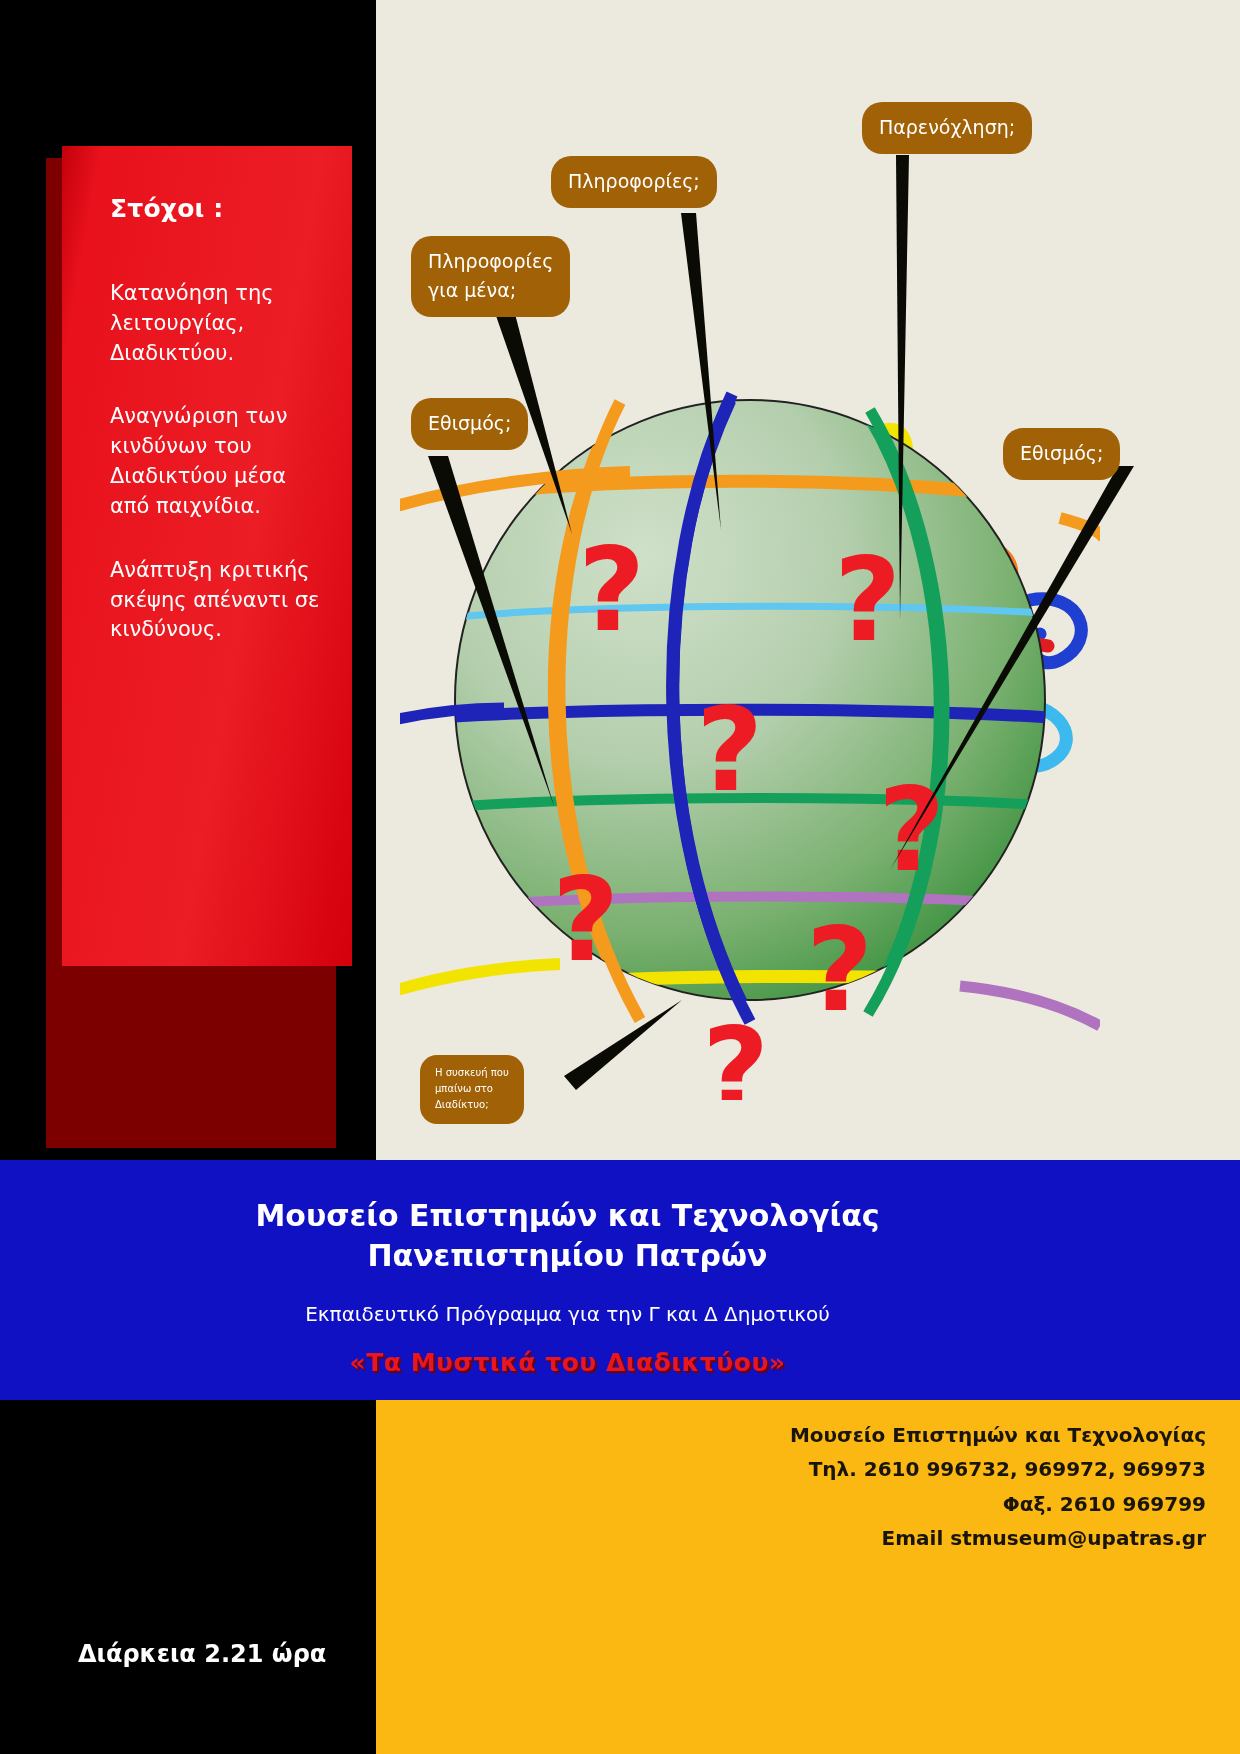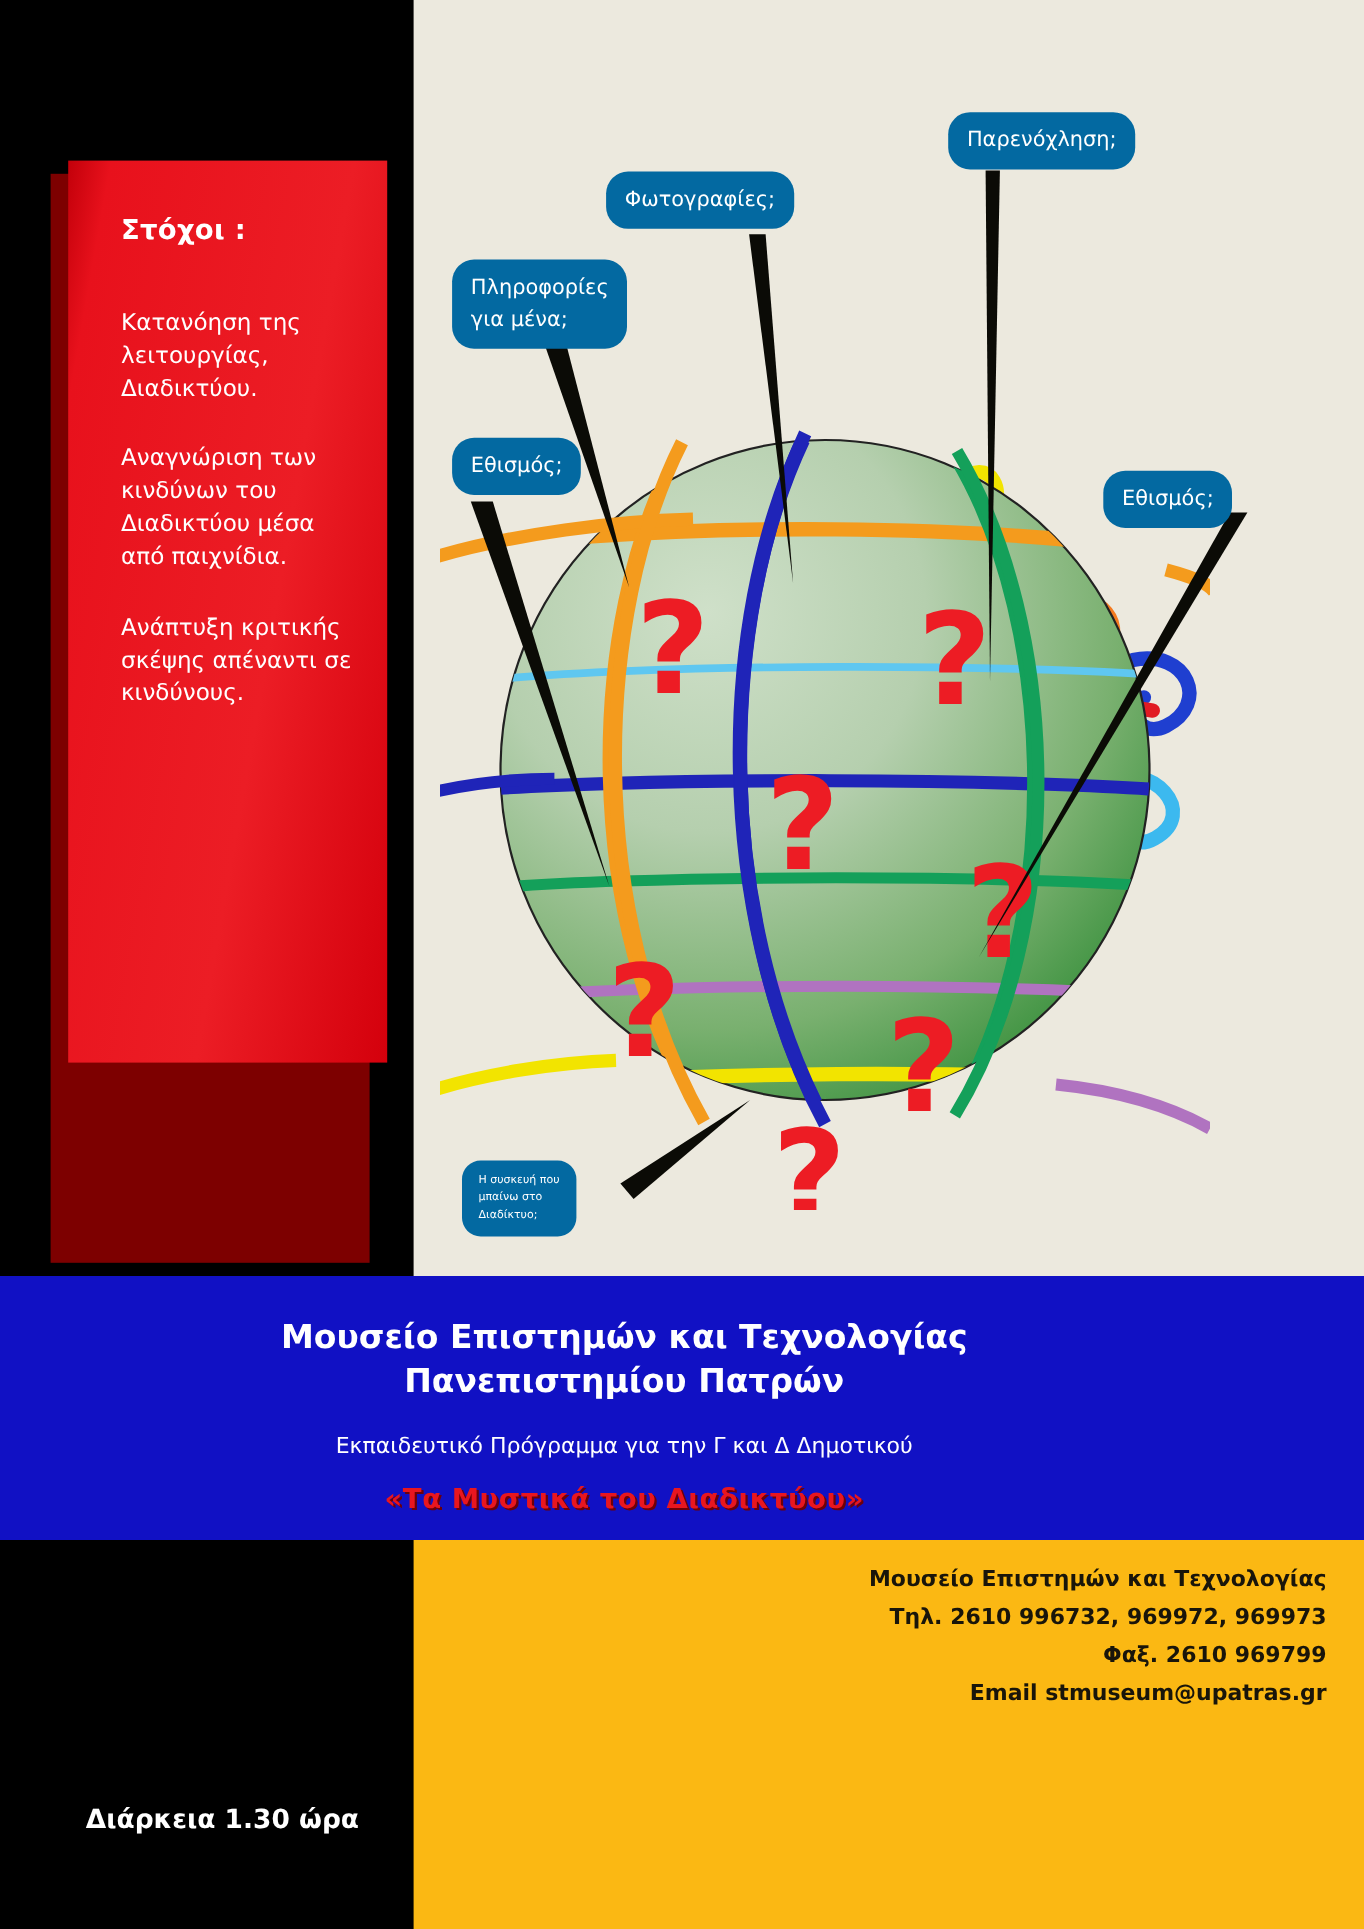--- a/index.html
+++ b/index.html
@@ -77,21 +77,21 @@
   .globe-wrap {
     position: absolute;
     left: 400px; top: 270px;
     width: 700px; height: 830px;
   }
   .globe-svg { display: block; width: 700px; height: 830px; }
 
   
   .bubble {
     position: absolute;
-    background: #0369a1;
+    background: #a16207;
     color: #ffffff;
     border-radius: 20px;
     padding: 11px 17px 12px 17px;
     font-size: 19px;
     line-height: 1.52;
     z-index: 40;
     white-space: nowrap;
   }
   .bubble.small { font-size: 10px; line-height: 1.62; border-radius: 17px; padding: 10px 15px; }
 
@@ -280,21 +280,21 @@
     <polygon points="742,466 758,466 514,870" fill="#0b0b06"></polygon>
 
     <polygon points="188,1076 200,1090 306,1000" fill="#0b0b06"></polygon>
   </svg>
 
   <div class="bubble" style="left:862px; top:102px;">
     <span>Παρενόχληση;</span>
   </div>
 
   <div class="bubble" style="left:551px; top:156px;">
-    <span>Φωτογραφίες;</span>
+    <span>Πληροφορίες;</span>
   </div>
 
   <div class="bubble" style="left:411px; top:236px;">
     <div>Πληροφορίες</div>
     <div>για μένα;</div>
   </div>
 
   <div class="bubble" style="left:411px; top:398px;">
     <span>Εθισμός;</span>
   </div>
@@ -313,21 +313,21 @@
   <div class="panel-black-bottom"></div>
   <div class="panel-orange"></div>
 
   <div class="footer-main">
     <div>Μουσείο  Επιστημών και Τεχνολογίας</div>
     <div>Πανεπιστημίου Πατρών</div>
   </div>
   <div class="footer-sub">Εκπαιδευτικό Πρόγραμμα για την Γ και Δ Δημοτικού</div>
   <div class="footer-title">«Τα Μυστικά του Διαδικτύου»</div>
 
-  <div class="duration">Διάρκεια  1.30 ώρα</div>
+  <div class="duration">Διάρκεια  2.21 ώρα</div>
 
   <div class="contact">
     <div>Μουσείο Επιστημών και Τεχνολογίας</div>
     <div>Τηλ. 2610 996732, 969972, 969973</div>
     <div>Φαξ. 2610 969799</div>
     <div>Email stmuseum@upatras.gr</div>
   </div>
 
 </div>
 

